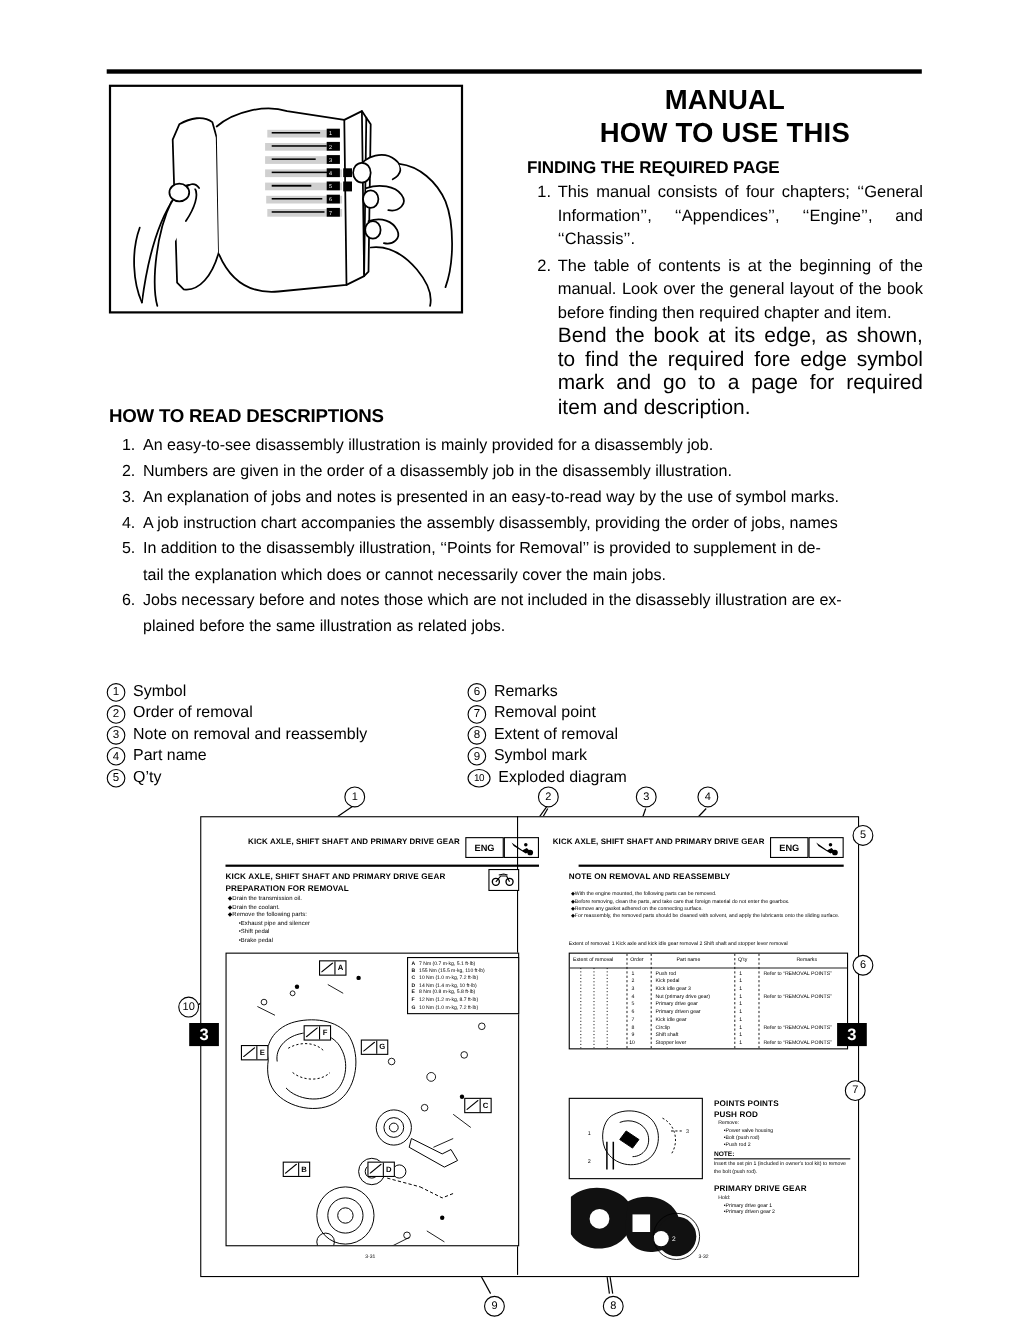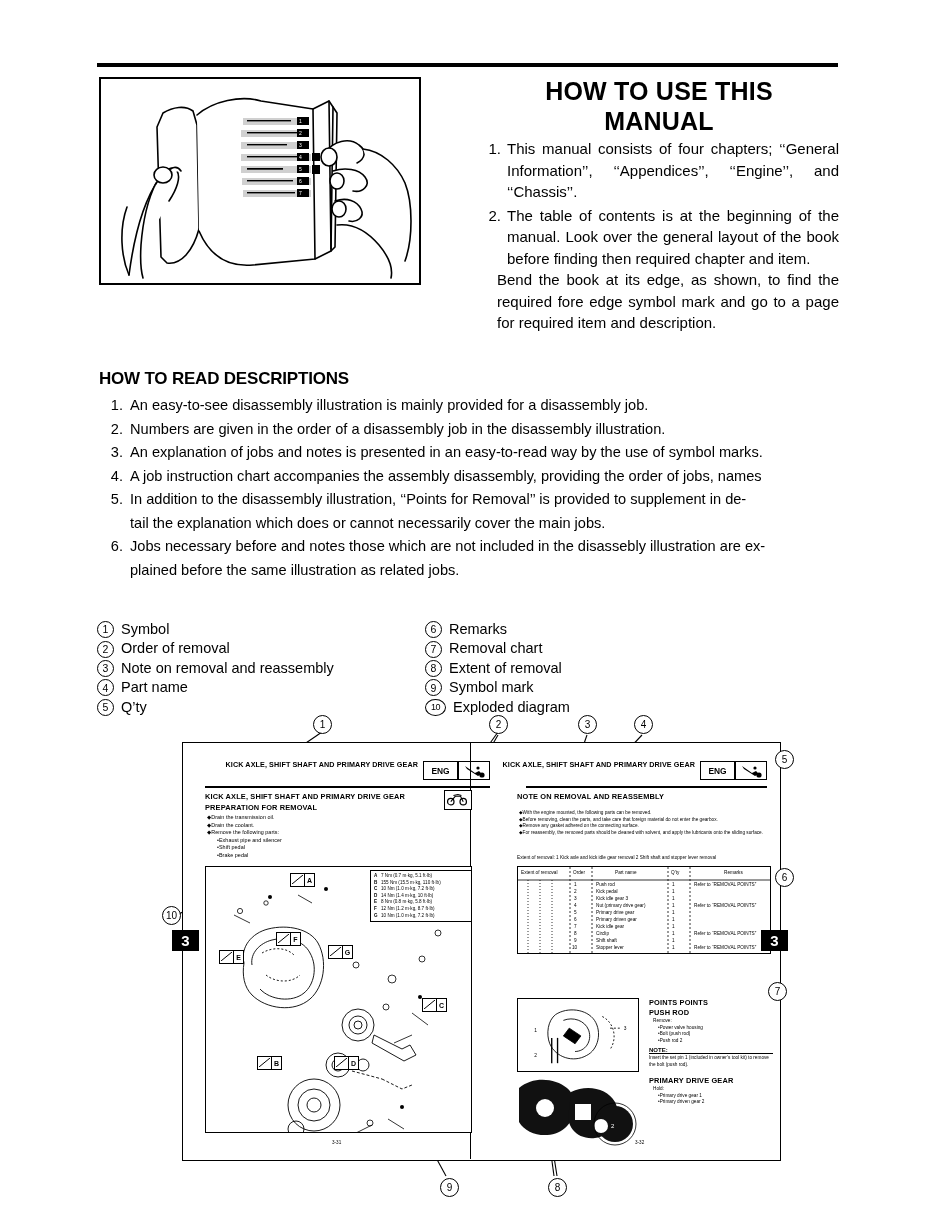--- a/index.html
+++ b/index.html
@@ -18,21 +18,21 @@
   .illus-box svg{display:block;width:100%;height:100%;}
 
   
   .head-col{position:absolute;left:479px;top:76px;width:360px;}
   .title{font-weight:bold;font-size:25px;line-height:30px;text-align:center;letter-spacing:.2px;}
   .subhead{font-weight:bold;font-size:15.5px;margin-top:8px;letter-spacing:-.1px;}
   .ol{margin:0;padding:0;list-style:none;}
   .ol li{display:flex;font-size:15px;line-height:21.5px;margin-top:2px;}
   .ol li .num{width:22px;flex:none;text-align:right;padding-right:6px;}
   .ol li .txt{flex:1;text-align:justify;}
-  .para-indent{font-size:15px;line-height:21.5px;margin-left:18px;text-align:justify;}
+  .para-indent{font-size:19px;line-height:21.5px;margin-left:28px;text-align:justify;}
 
   
   .htr-head{position:absolute;left:99px;top:369px;font-weight:bold;font-size:17px;letter-spacing:-.2px;}
   .htr-list{position:absolute;left:99px;top:394px;width:739px;}
   .htr-list .row{display:flex;font-size:14.6px;line-height:23.5px;}
   .htr-list .row .n{width:24px;flex:none;text-align:right;padding-right:7px;}
   .htr-list .row .t{flex:1;}
   .cont{margin-left:31px;font-size:14.6px;line-height:23.5px;}
 
   
@@ -178,22 +178,23 @@
         <ellipse cx="236" cy="102" rx="7" ry="8"></ellipse>
         <path d="M234 122 C 246 118, 256 122, 260 130 C 264 138, 256 144, 248 142"></path>
         <ellipse cx="238" cy="130" rx="7" ry="8"></ellipse>
         <path d="M236 146 C 252 144, 266 152, 278 166 C 288 178, 292 190, 290 199"></path>
         <path d="M262 70 C 280 72, 296 86, 304 104 C 312 124, 312 160, 304 182"></path>
       </g>
     </svg>
   </div>
 
   <div class="head-col">
+    <div class="title">MANUAL</div>
     <div class="title">HOW TO USE THIS</div>
-    <div class="title">MANUAL</div>
+    <div class="subhead">FINDING THE REQUIRED PAGE</div>
     <ul class="ol">
       <li>
         <span class="num">1.</span>
         <span class="txt">This manual consists of four chapters; ‘‘General Information’’, ‘‘Appendices’’, ‘‘Engine’’, and ‘‘Chassis’’.</span>
       </li>
       <li>
         <span class="num">2.</span>
         <span class="txt">The table of contents is at the beginning of the manual. Look over the general layout of the book before finding then required chapter and item.</span>
       </li>
     </ul>
@@ -253,21 +254,21 @@
         <span>Q’ty</span>
       </div>
     </div>
     <div class="legend-col right">
       <div class="legend-item">
         <span class="cnum">6</span>
         <span>Remarks</span>
       </div>
       <div class="legend-item">
         <span class="cnum">7</span>
-        <span>Removal chart</span>
+        <span>Removal point</span>
       </div>
       <div class="legend-item">
         <span class="cnum">8</span>
         <span>Extent of removal</span>
       </div>
       <div class="legend-item">
         <span class="cnum">9</span>
         <span>Symbol mark</span>
       </div>
       <div class="legend-item">

